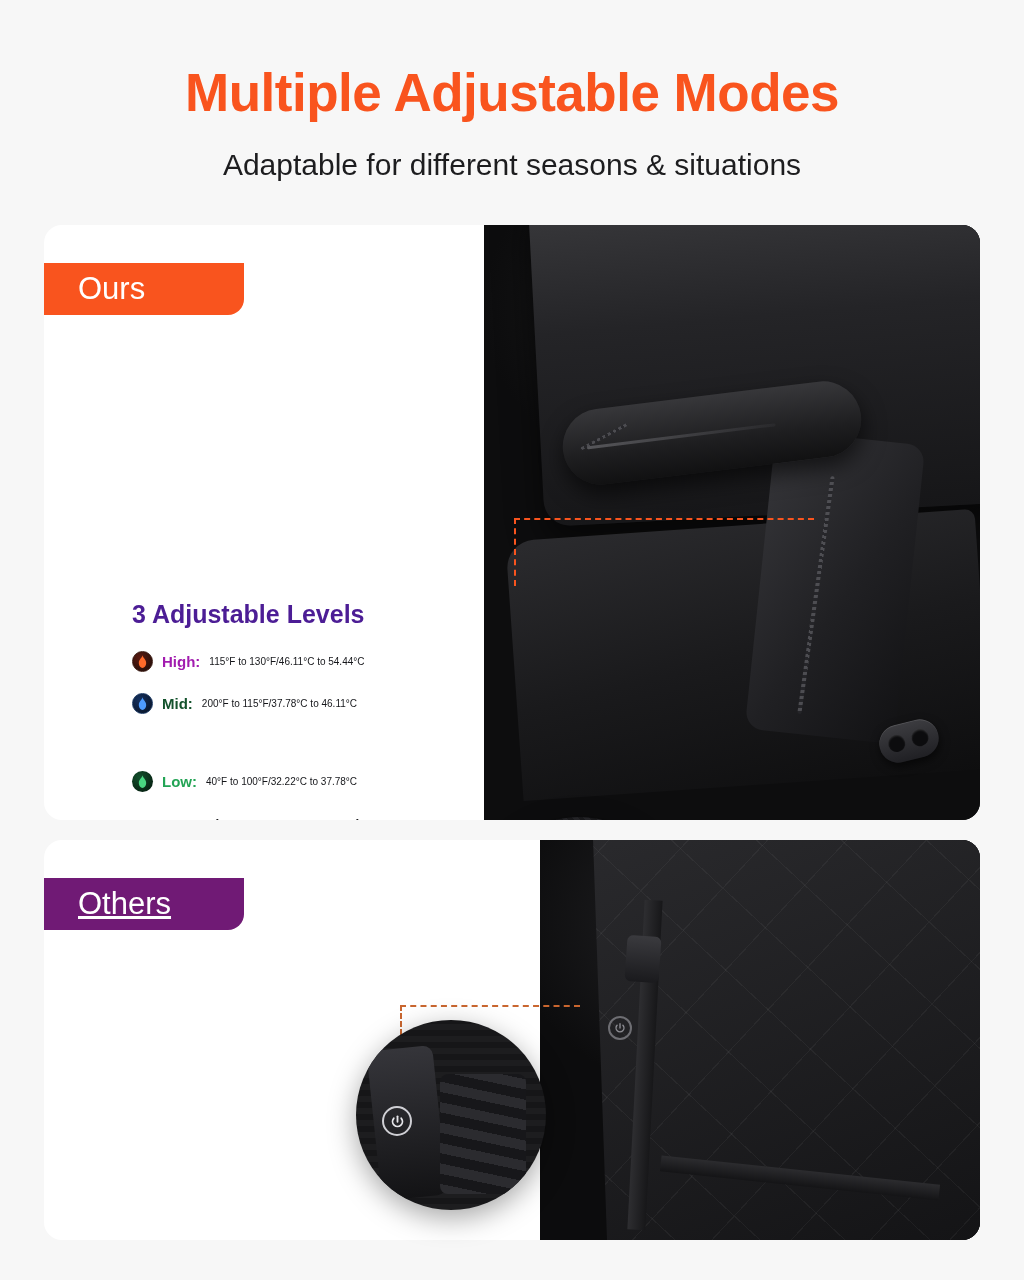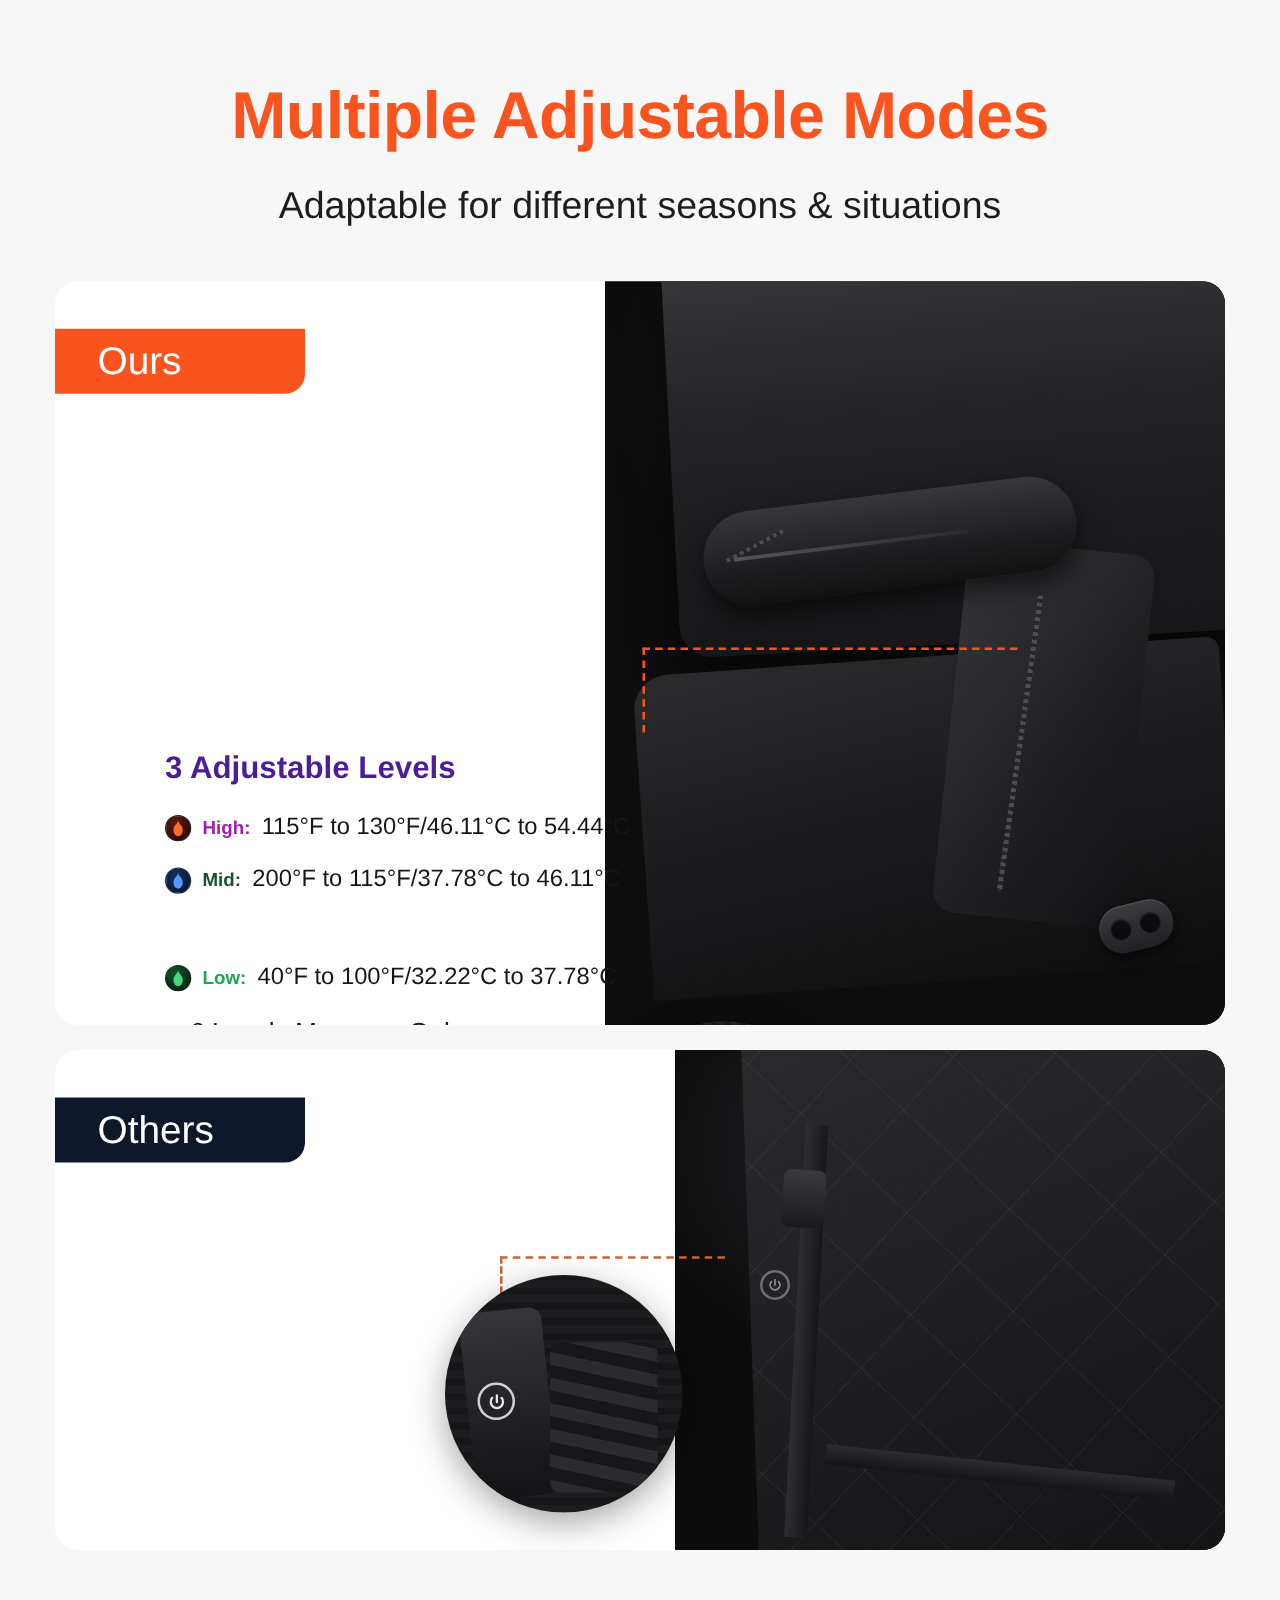--- a/index.html
+++ b/index.html
@@ -38,21 +38,21 @@
     position: absolute; top: 12px; left: 0;
     height: 52px; min-width: 200px;
     padding: 0 34px;
     display: flex; align-items: center;
     color: #ffffff; font-size: 31px; font-weight: 500;
     border-bottom-right-radius: 16px;
     z-index: 5;
     margin-top: 26px;
   }
   #ours-tab   { background: #f9541e; }
-  #others-tab { background: #0f172a; }
+  #others-tab { background: #701a75; text-decoration: underline; }
 
   
   .photo {
     position: absolute; overflow: hidden;
   }
   #ours-photo {
     left: 440px; top: 0; width: 496px; height: 595px;
     background:
       radial-gradient(ellipse 360px 220px at 72% 14%, #2f2f31 0%, #171718 62%, #0d0d0e 100%),
       linear-gradient(160deg, #232325 0%, #141415 55%, #09090a 100%);
@@ -181,21 +181,21 @@
     width: 21px; height: 21px; border-radius: 50%;
     display: flex; align-items: center; justify-content: center; flex: none;
   }
   .lvl-badge.high { background: radial-gradient(circle at 35% 30%, #5a1a10, #1a0c08); border: 1px solid #3a1a12; }
   .lvl-badge.mid  { background: radial-gradient(circle at 35% 30%, #14305e, #071020); border: 1px solid #16345f; }
   .lvl-badge.low  { background: radial-gradient(circle at 35% 30%, #12502c, #04160c); border: 1px solid #14insert; border-color:#14532d; }
   .lvl-label { font-weight: bold; font-size: 15px; }
   .lvl-label.high { color: #a21caf; }
   .lvl-label.mid  { color: #14532d; }
   .lvl-label.low  { color: #23a455; }
-  .lvl-val { font-size: 19px; color: #15161a; }
+  .lvl-val { font-size: 10px; color: #15161a; }
 
   .bullets { position: absolute; left: 86px; }
   #ours-bullets { top: 590px; }
   .bullets li {
     list-style: none; position: relative;
     padding-left: 22px; margin-bottom: 15px;
     font-size: 21px; color: #1d1d1f;
   }
   .bullets li::before {
     content: "•"; position: absolute; left: 2px; top: -2px; font-size: 22px;

